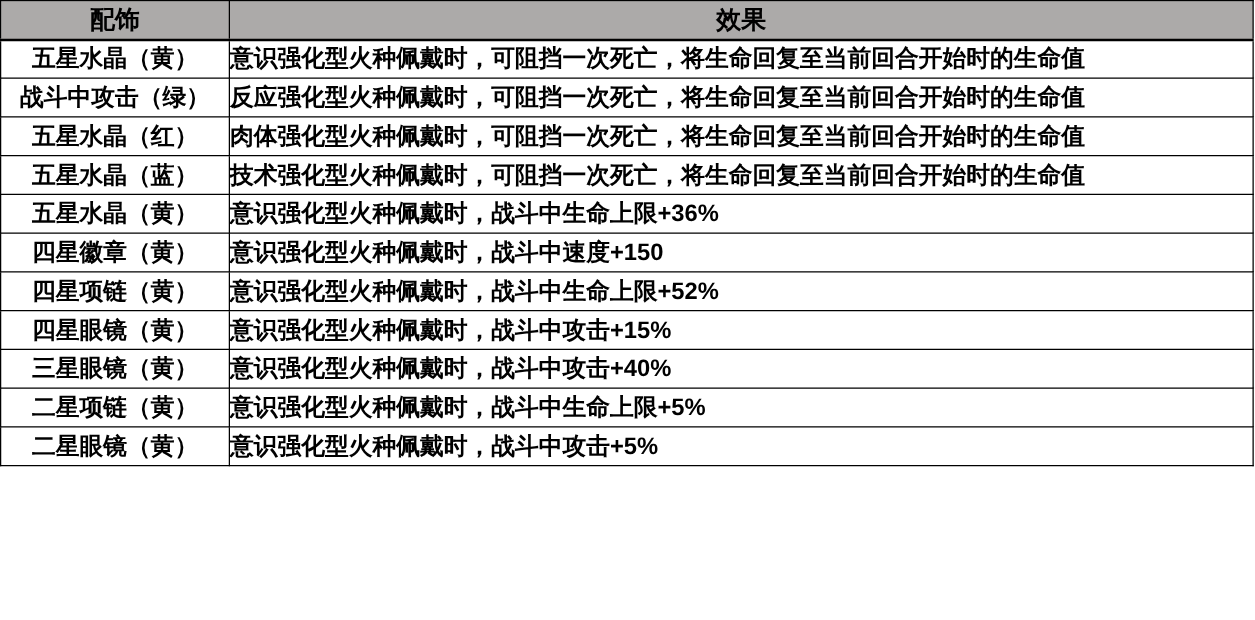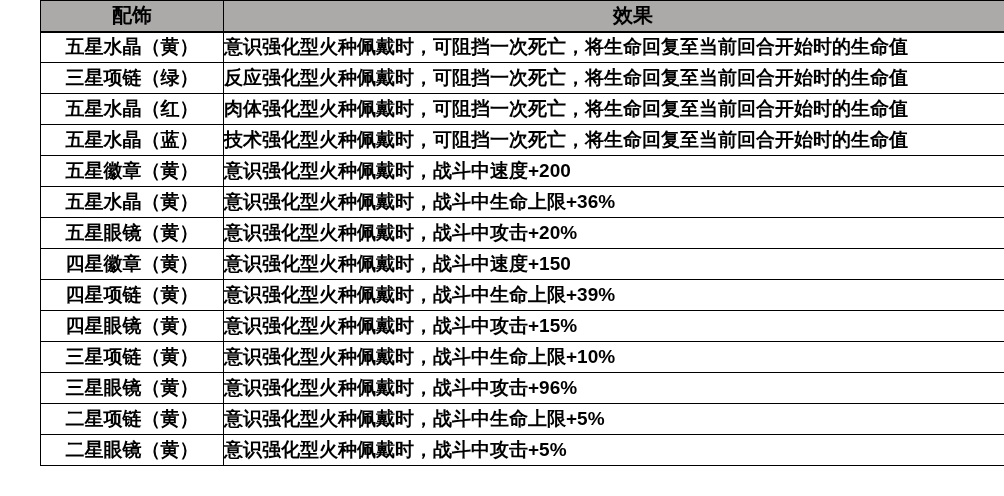--- a/index.html
+++ b/index.html
@@ -6,21 +6,20 @@
     margin: 0;
     padding: 0;
     background: #ffffff;
     font-family: "Liberation Sans", "DejaVu Sans", sans-serif;
   }
   .table-wrap {
     width: 1004px;
     height: 496px;
     box-sizing: border-box;
     background: #ffffff;
-    padding-left: 40px;
   }
   table.acc-table {
     width: 1002px;
     border-collapse: collapse;
     table-layout: fixed;
     margin: 0;
   }
   table.acc-table th,
   table.acc-table td {
     border: 1px solid #000000;
@@ -70,62 +69,50 @@
         <th>配饰</th>
         <th>效果</th>
       </tr>
     </thead>
     <tbody>
       <tr>
         <td class="cell-accessory">五星水晶（黄）</td>
         <td class="cell-effect">意识强化型火种佩戴时，可阻挡一次死亡，将生命回复至当前回合开始时的生命值</td>
       </tr>
       <tr>
-        <td class="cell-accessory">三星项链（绿）</td>
+        <td class="cell-accessory">战斗中攻击（绿）</td>
         <td class="cell-effect">反应强化型火种佩戴时，可阻挡一次死亡，将生命回复至当前回合开始时的生命值</td>
       </tr>
       <tr>
         <td class="cell-accessory">五星水晶（红）</td>
         <td class="cell-effect">肉体强化型火种佩戴时，可阻挡一次死亡，将生命回复至当前回合开始时的生命值</td>
       </tr>
       <tr>
         <td class="cell-accessory">五星水晶（蓝）</td>
         <td class="cell-effect">技术强化型火种佩戴时，可阻挡一次死亡，将生命回复至当前回合开始时的生命值</td>
       </tr>
       <tr>
-        <td class="cell-accessory">五星徽章（黄）</td>
-        <td class="cell-effect">意识强化型火种佩戴时，战斗中速度+200</td>
-      </tr>
-      <tr>
         <td class="cell-accessory">五星水晶（黄）</td>
         <td class="cell-effect">意识强化型火种佩戴时，战斗中生命上限+36%</td>
-      </tr>
-      <tr>
-        <td class="cell-accessory">五星眼镜（黄）</td>
-        <td class="cell-effect">意识强化型火种佩戴时，战斗中攻击+20%</td>
       </tr>
       <tr>
         <td class="cell-accessory">四星徽章（黄）</td>
         <td class="cell-effect">意识强化型火种佩戴时，战斗中速度+150</td>
       </tr>
       <tr>
         <td class="cell-accessory">四星项链（黄）</td>
-        <td class="cell-effect">意识强化型火种佩戴时，战斗中生命上限+39%</td>
+        <td class="cell-effect">意识强化型火种佩戴时，战斗中生命上限+52%</td>
       </tr>
       <tr>
         <td class="cell-accessory">四星眼镜（黄）</td>
         <td class="cell-effect">意识强化型火种佩戴时，战斗中攻击+15%</td>
       </tr>
       <tr>
-        <td class="cell-accessory">三星项链（黄）</td>
-        <td class="cell-effect">意识强化型火种佩戴时，战斗中生命上限+10%</td>
-      </tr>
-      <tr>
         <td class="cell-accessory">三星眼镜（黄）</td>
-        <td class="cell-effect">意识强化型火种佩戴时，战斗中攻击+96%</td>
+        <td class="cell-effect">意识强化型火种佩戴时，战斗中攻击+40%</td>
       </tr>
       <tr>
         <td class="cell-accessory">二星项链（黄）</td>
         <td class="cell-effect">意识强化型火种佩戴时，战斗中生命上限+5%</td>
       </tr>
       <tr>
         <td class="cell-accessory">二星眼镜（黄）</td>
         <td class="cell-effect">意识强化型火种佩戴时，战斗中攻击+5%</td>
       </tr>
     </tbody>

